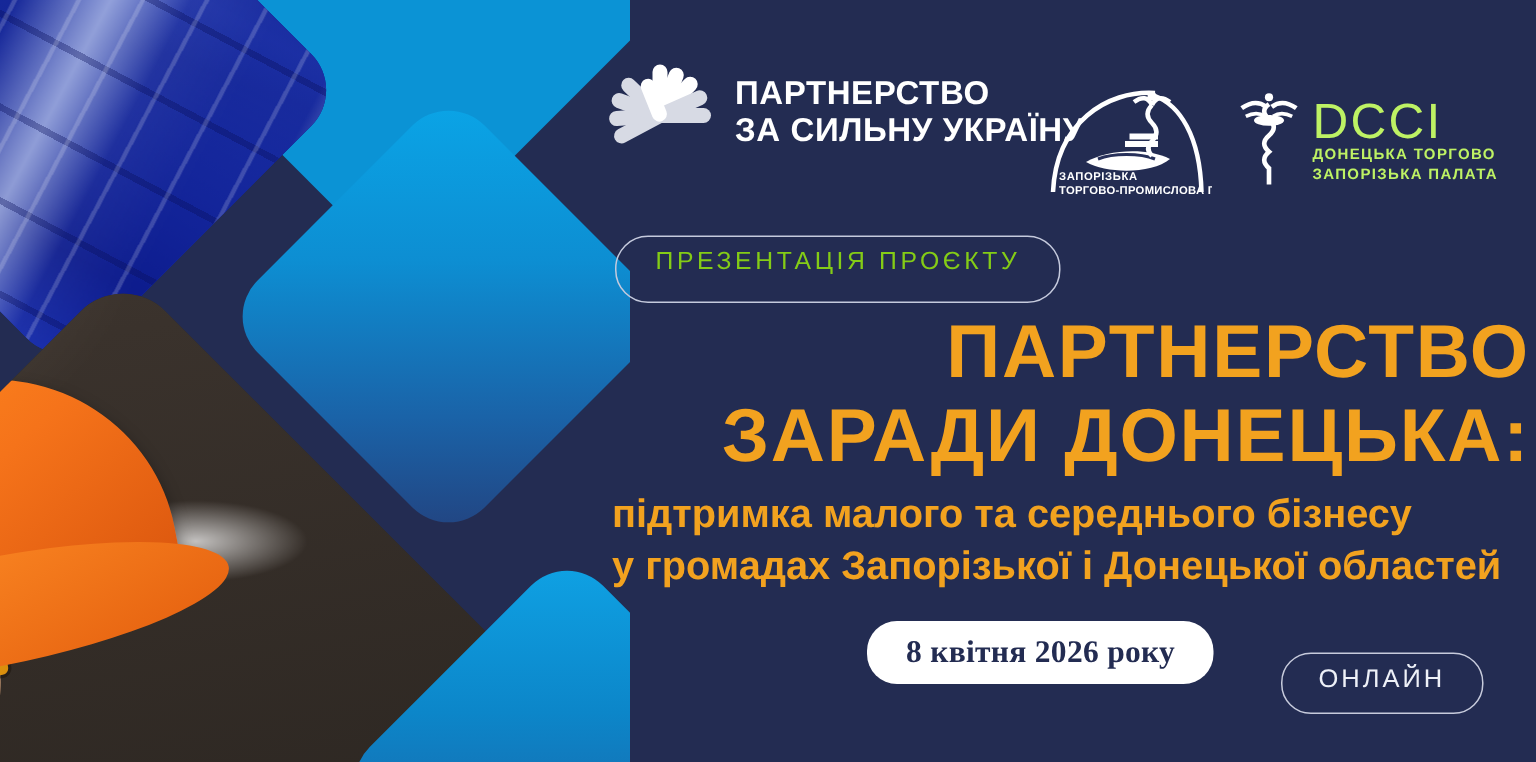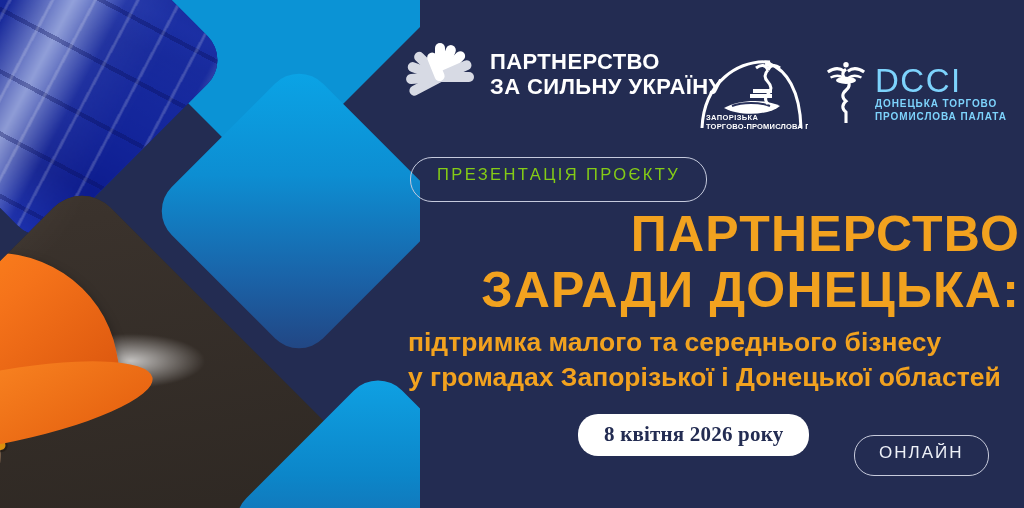--- a/index.html
+++ b/index.html
@@ -208,21 +208,21 @@
     width: 110px; height: 78px;
     color: #fff;
     text-align: right;
   }
   .logo-dcci {
     position: absolute;
     left: 424px; top: 26px;
     display: flex;
     align-items: center;
     gap: 9px;
-    color: #7dd3fc;
+    color: #bef264;
   }
   .dcci-word {
     font-size: 33px;
     font-weight: 400;
     letter-spacing: 1.5px;
     line-height: 1;
   }
   .dcci-sub {
     font-size: 10px;
     font-weight: 700;
@@ -377,21 +377,21 @@
           <path d="M22 11 q-7 5 0 11 q7 6 0 12 q-7 6 0 12 q-7 6 0 12 v12" fill="none" stroke="#ffffff" stroke-width="3.4"></path>
           <path d="M2 14 q10 -7 18 -1" fill="none" stroke="#ffffff" stroke-width="3.4"></path>
           <path d="M42 14 q-10 -7 -18 -1" fill="none" stroke="#ffffff" stroke-width="3.4"></path>
           <path d="M5 20 q8 -4 14 0" fill="none" stroke="#ffffff" stroke-width="2.6"></path>
           <path d="M39 20 q-8 -4 -14 0" fill="none" stroke="#ffffff" stroke-width="2.6"></path>
           <ellipse cx="22" cy="23" rx="11" ry="4" fill="#ffffff"></ellipse>
         </svg>
         <div>
           <div class="dcci-word">DCCI</div>
           <div class="dcci-sub">ДОНЕЦЬКА ТОРГОВО</div>
-          <div class="dcci-sub">ПРОМИСЛОВА ПАЛАТА</div>
+          <div class="dcci-sub">ЗАПОРІЗЬКА ПАЛАТА</div>
         </div>
       </div>
     </div>
 
     <div class="pill-presentation">ПРЕЗЕНТАЦІЯ ПРОЄКТУ</div>
 
     <div class="headline">
       <span class="l1">ПАРТНЕРСТВО</span>
       <span class="l2">ЗАРАДИ ДОНЕЦЬКА:</span>
     </div>

